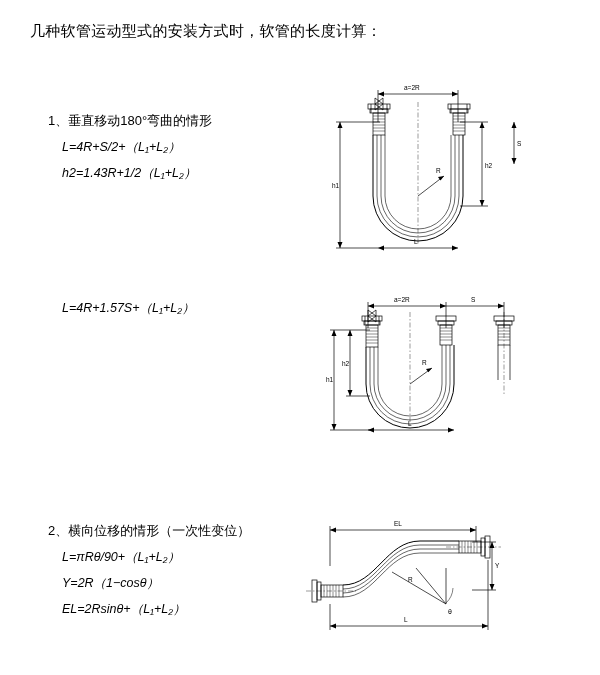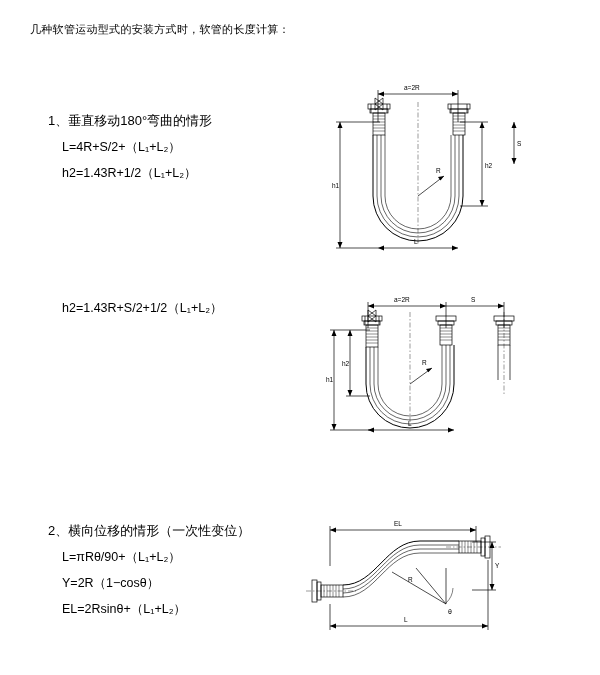--- a/index.html
+++ b/index.html
@@ -17,21 +17,21 @@
   }
   #page {
     position: relative;
     width: 600px;
     height: 675px;
   }
   .heading {
     position: absolute;
     left: 30px;
     top: 22px;
-    font-size: 11px;
+    font-size: 15px;
     letter-spacing: 0.3px;
     white-space: nowrap;
   }
   .section {
     position: absolute;
     left: 0;
     width: 600px;
   }
   .sec-text {
     position: absolute;
@@ -42,20 +42,21 @@
   .sec-title {
     font-size: 13px;
     white-space: nowrap;
     margin-bottom: 9px;
   }
   .formula {
     font-size: 12.5px;
     white-space: nowrap;
     margin-left: 14px;
     margin-bottom: 9px;
+    font-style: italic;
   }
   .dwg {
     position: absolute;
   }
   .dwg svg { display: block; }
   
   #section-1 { top: 112px; }
   #section-2 { top: 300px; }
   #section-3 { top: 522px; }
 </style>
@@ -152,21 +153,21 @@
           <g stroke-dasharray="5 2 1.5 2" stroke-width="0.4">
             <line x1="100" y1="26" x2="100" y2="168"></line>
           </g>
         </g>
       </svg>
     </div>
   </div>
 
   <div class="section" id="section-2">
     <div class="sec-text">
-      <div class="formula">h2=1.43R+S/2+1/2（L₁+L₂）</div>
+      <div class="formula">L=4R+1.57S+（L₁+L₂）</div>
     </div>
 
     <div class="dwg" style="left:318px; top:-16px;">
       <svg width="250" height="170" viewBox="0 0 250 170">
         <g stroke="#000" fill="none" stroke-width="0.7">
 
           <line x1="50" y1="22" x2="128" y2="22"></line>
           <path d="M50 22 l6 -2.5 v5 z" fill="#000" stroke="none"></path>
           <path d="M128 22 l-6 -2.5 v5 z" fill="#000" stroke="none"></path>
           <text x="76" y="18" font-size="6.5" fill="#000" stroke="none" font-family="'Liberation Sans',sans-serif">a=2R</text>

